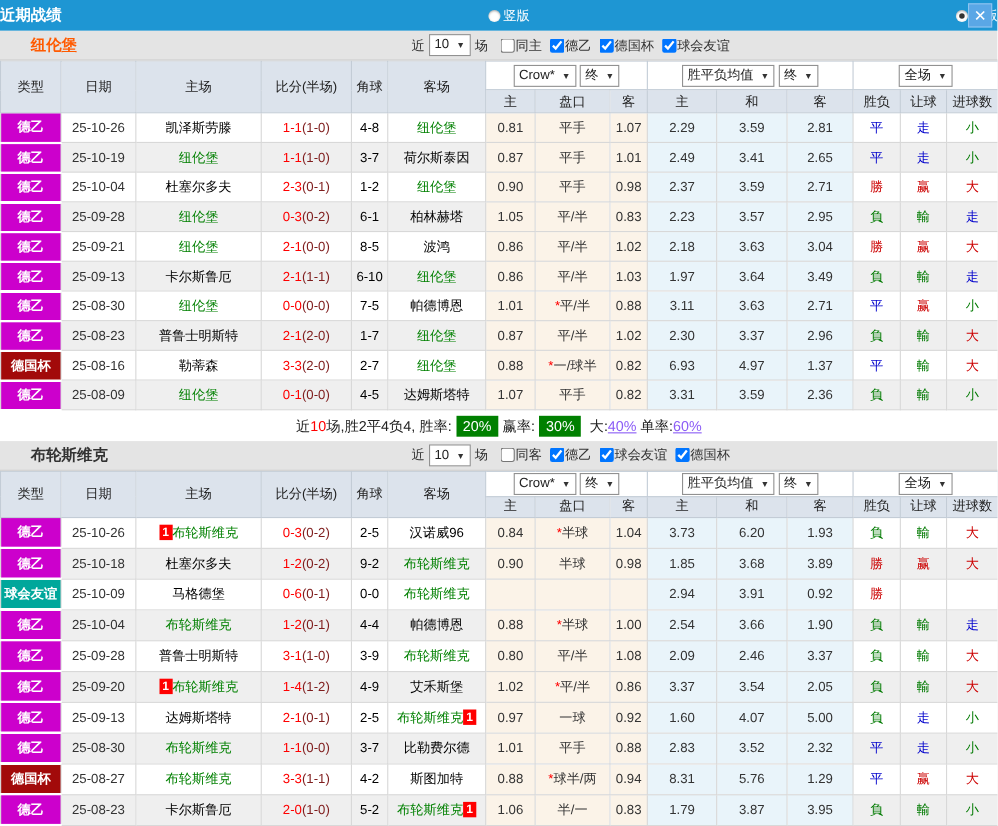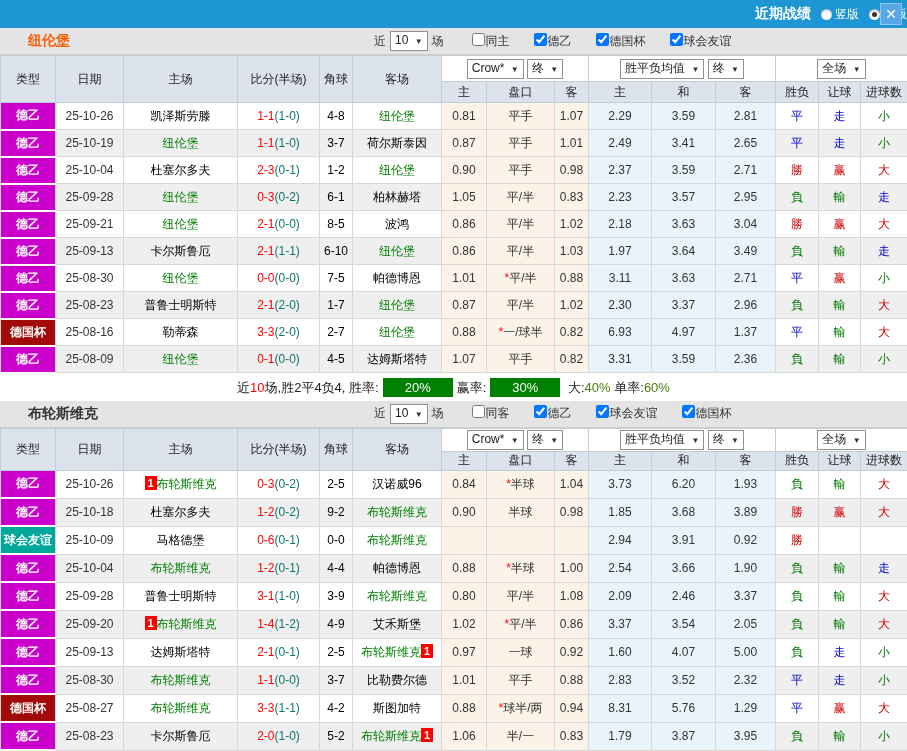--- a/index.html
+++ b/index.html
@@ -1,39 +1,39 @@
 <!DOCTYPE html>
 <html><head>
 <meta charset="utf-8">
 <style>
   * { box-sizing: border-box; margin: 0; padding: 0; }
   html,body { width:907px; height:751px; overflow:hidden; background:#fff;
     font-family:"Liberation Sans","DejaVu Sans",sans-serif; }
   .app { width:907px; height:751px; overflow:hidden; position:relative; background:#fff; }
 
   
-  .titlebar { height:28px; background:#1E96D3; display:flex; justify-content:flex-end;
+  .titlebar { height:28px; background:#1E96D3; display:flex; justify-content:space-between;
     align-items:center; position:relative; color:#fff; }
   .titlebar .title { font-size:14px; font-weight:bold; }
   .radio-group { font-size:12px; margin-left:2px; cursor:pointer;font-family:Liberation Mono, monospace; }
   .rb { width:11px; height:11px; border-radius:50%; background:#fff; display:inline-block;
     margin:0 3px 0 8px; vertical-align:-2px; box-shadow:inset 0 1px 2px rgba(0,0,0,.35); }
   .rb.sel::after { content:''; display:block; width:5px; height:5px; margin:3px;
     border-radius:50%; background:#333; }
   .close-btn { position:absolute; right:5px; top:3px; width:22px; height:22px;
     background:#5AA7E6; border:1px solid #8CC4F0; color:#fff; font-size:14px; font-weight:bold;
     line-height:20px; text-align:center; cursor:pointer; }
 
   
   .filterbar { height:27px; background:#E4E4E4; border-bottom:1px solid #CFCFCF;
     display:flex; align-items:center; position:relative; font-size:12px; color:#333; }
   .filterbar .team { font-size:14px; font-weight:bold; margin-left:28px; }
   .filterbar .filters { position:absolute; left:370px; display:flex; align-items:center; }
   .filterbar .lbl { margin:0 4px; }
-  .cb-label { display:flex; align-items:flex-start; margin-left:24px; cursor:pointer; }
+  .cb-label { display:flex; align-items:center; margin-left:7px; cursor:pointer; }
   .cb-label input { width:13px; height:13px; margin-right:1px; }
 
   .select { display:inline-block; background:#fff; border:1px solid #919191; padding:0 4px;
     font-size:12px; line-height:16px; color:#222; cursor:pointer; white-space:nowrap; }
   .select .caret { font-size:8px; color:#333; margin-left:3px; }
 
   
   table { border-collapse:collapse; table-layout:fixed; width:907px; font-size:12px; }
   th, td { border:1px solid #D8D8D8; text-align:center; overflow:hidden; white-space:nowrap; }
   thead th { background:#DCE3EC; border-color:#C3CCD6; color:#222; font-weight:normal; }
@@ -44,32 +44,32 @@
   .t2 thead tr:nth-child(2) th { height:19px; }
   .t1 tbody td { height:27px; }
   .t2 tbody td { height:28px; }
   tbody tr:nth-child(even) { background:#EFEFEF; }
   td.type { color:#fff; font-weight:bold; border-bottom:2px solid #fff; }
   td.odds, td.hcap { background:#FBF3E8; color:#333; }
   td.mean { background:#E9F4FA; color:#333; }
   td.date { color:#333; }
   .tm-green { color:#008000; }
   .score-main { color:#F00; }
-  .score-half { color:#0f766e;margin-top:45px; }
+  .score-half { color:#7f1d1d;margin-top:45px; }
   .star { color:#F00; }
   .badge1 { display:inline-block; background:#F00; color:#fff; font-size:11px; font-weight:bold;
     width:12px; height:14px; line-height:14px; vertical-align:1px; }
   .res-r { color:#CC0000; } .res-b { color:#0000CC; } .res-g { color:#007A00; }
 
   
   .summary { height:27px; line-height:27px; text-align:center; font-size:13px; color:#222;
     background:#fff; }
   .summary .red { color:#F00; }
-  .summary .blue { color:#4d7c0f; }
-  .summary .pct-badge { display:inline-block; background:#008000; color:#fff; padding:0 22px;
+  .summary .blue { color:#8b5cf6;text-decoration:underline; }
+  .summary .pct-badge { display:inline-block; background:#008000; color:#fff; padding:0 6px;
     margin:0 4px; line-height:19px; }
 </style>
 </head>
 <body>
 
 <div class="app">
   <div class="titlebar">
     <span class="title">近期战绩</span>
     <span class="radio-group">
       <span class="rb" id="rb0"></span><span>竖版</span>

